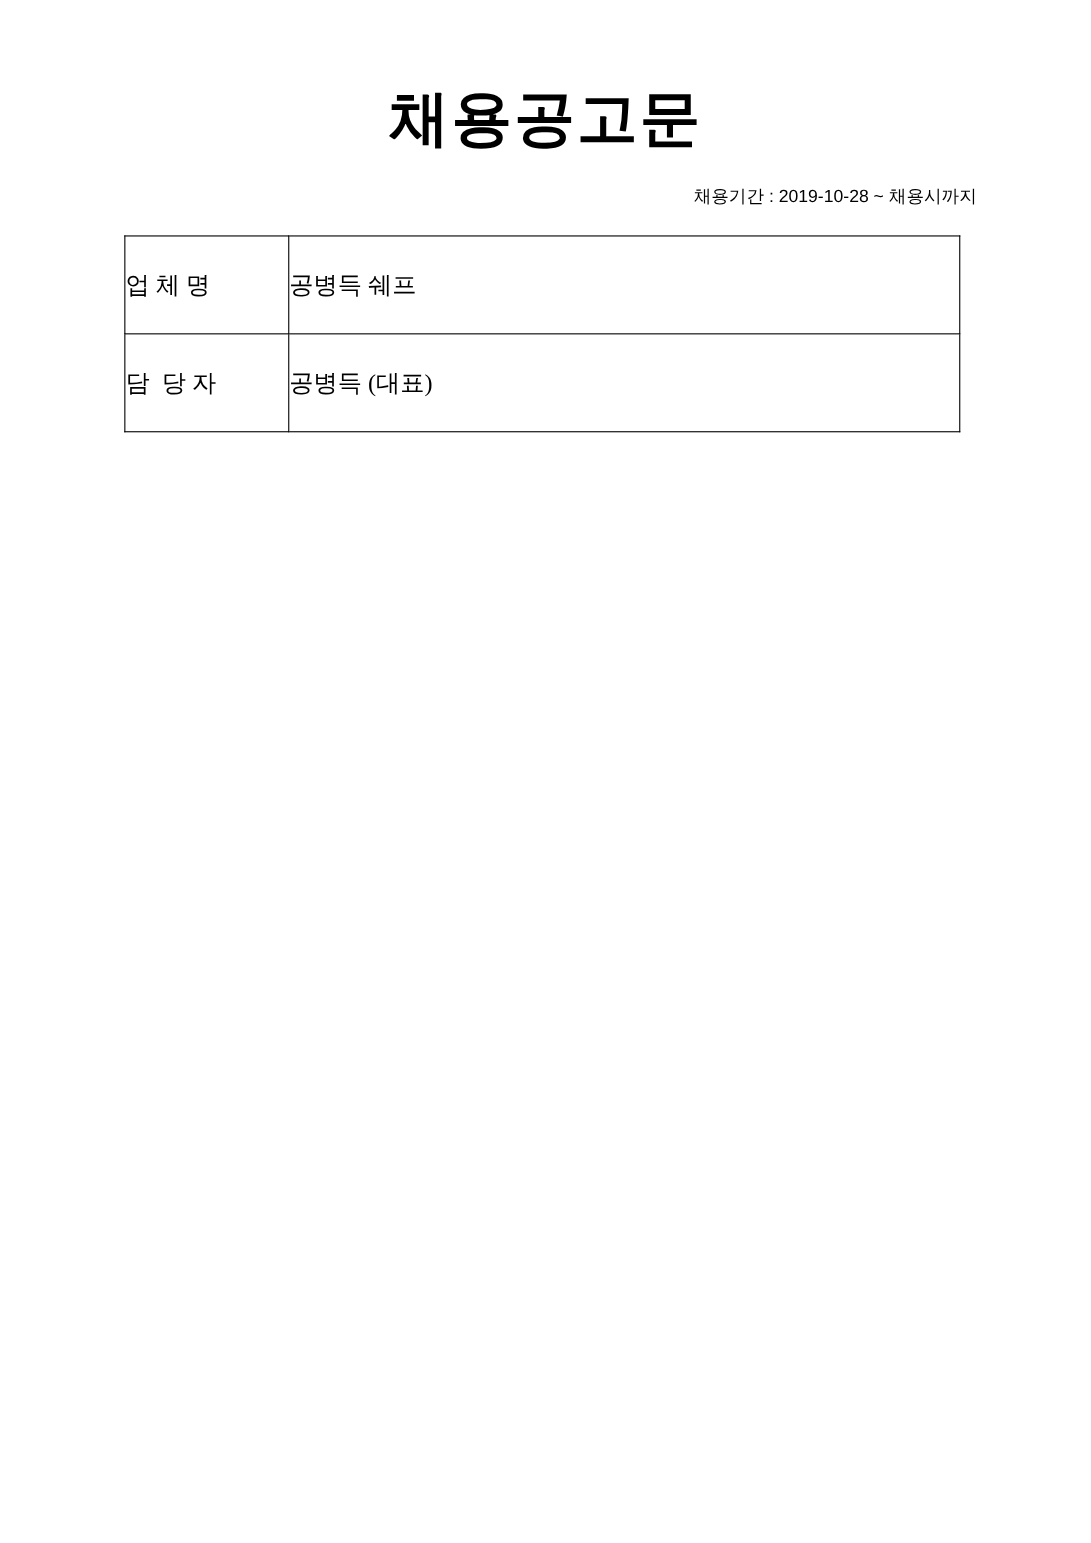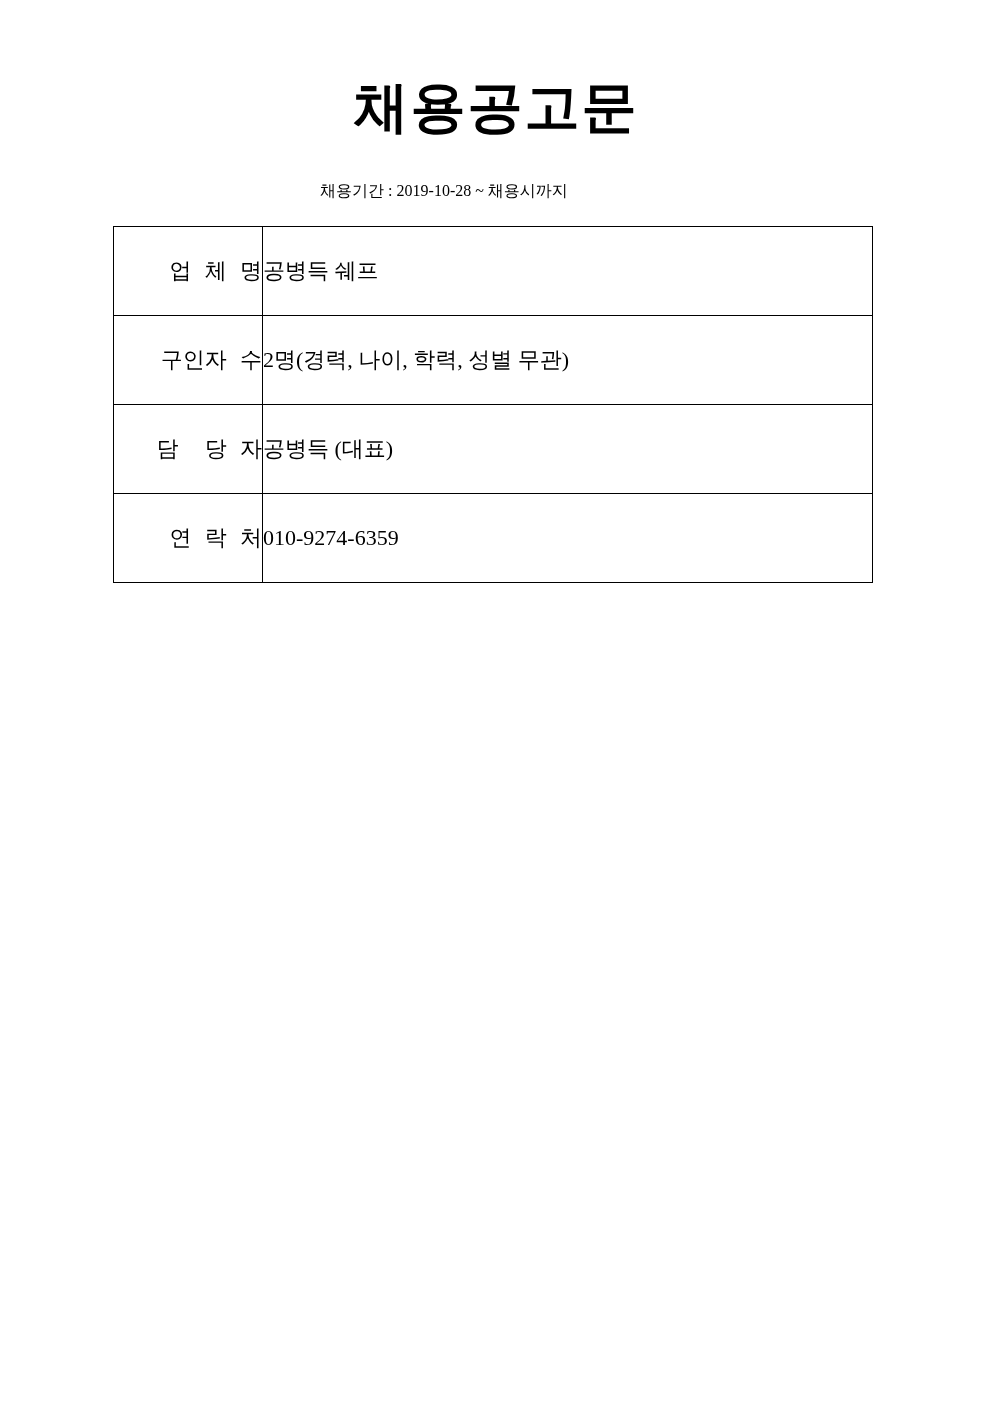--- a/index.html
+++ b/index.html
@@ -25,50 +25,49 @@
     text-align: center;
     font-size: 55px;
     font-weight: bold;
     letter-spacing: 2px;
     margin: 0;
     padding-top: 78px;
     line-height: 1.1;
     font-family: "Liberation Serif", "DejaVu Serif", serif;
   }
   .period-line {
-    text-align: center;
-    font-family: Liberation Serif, serif;
+    text-align: right;
+    font-family: Liberation Sans, sans-serif;
     font-size: 16px;
     letter-spacing: 0px;
-    margin: 12px;
+    margin: 0;
     padding-top: 30px;
     padding-right: 104px;
     white-space: nowrap;
   }
   table.notice {
     border-collapse: collapse;
     margin-left: 113px;
     margin-top: 24px;
     width: 760px;
     table-layout: fixed;
   }
   table.notice td {
     border: 1px solid #000000;
     vertical-align: middle;
     font-size: 22px;
     padding: 0;
     height: 88px;
   }
   td.label {
     width: 148px;
-    text-align: right;
+    text-align: left;
     letter-spacing: 0px;
     font-weight: normal;
     padding: 0 8px;
-    font-family: Liberation Mono, monospace;
   }
   td.value {
     padding-left: 12px;
     text-align: left;
     letter-spacing: 0px;
     margin-top: 29px;
   }
   .lbl-inner {
     display: block;
     white-space: pre;
@@ -86,32 +85,20 @@
   <table class="notice">
     <tbody>
       <tr>
         <td class="label">
             <span class="lbl-inner">업 체 명</span>
           </td>
         <td class="value">공병득 쉐프</td>
       </tr>
       <tr>
         <td class="label">
-            <span class="lbl-inner">구인자 수</span>
-          </td>
-        <td class="value">2명(경력, 나이, 학력, 성별 무관)</td>
-      </tr>
-      <tr>
-        <td class="label">
             <span class="lbl-inner">담  당 자</span>
           </td>
         <td class="value">공병득 (대표)</td>
-      </tr>
-      <tr>
-        <td class="label">
-            <span class="lbl-inner">연 락 처</span>
-          </td>
-        <td class="value">010-9274-6359</td>
       </tr>
     </tbody>
   </table>
 
 </div>
 
 </body></html>

